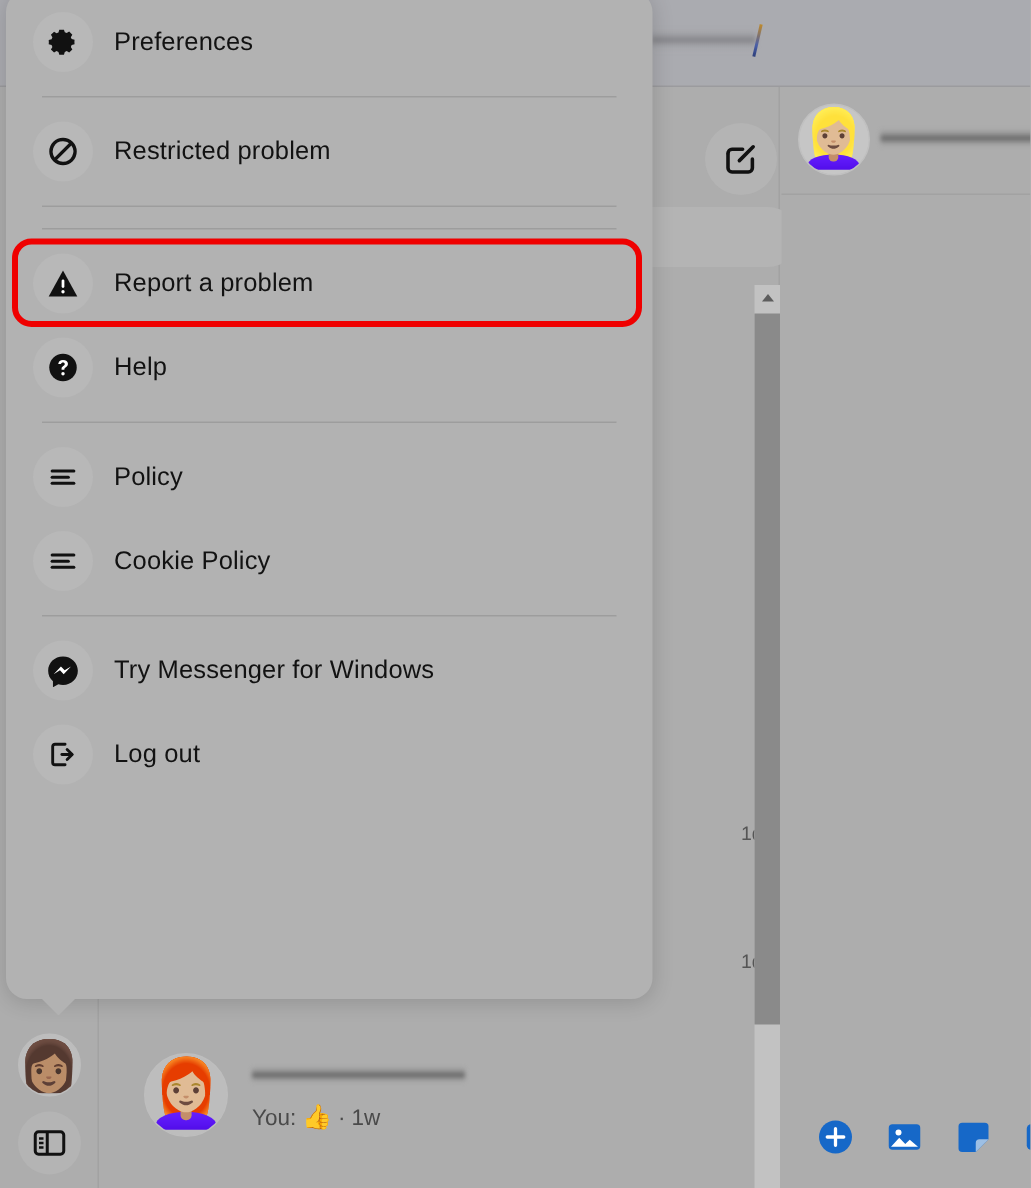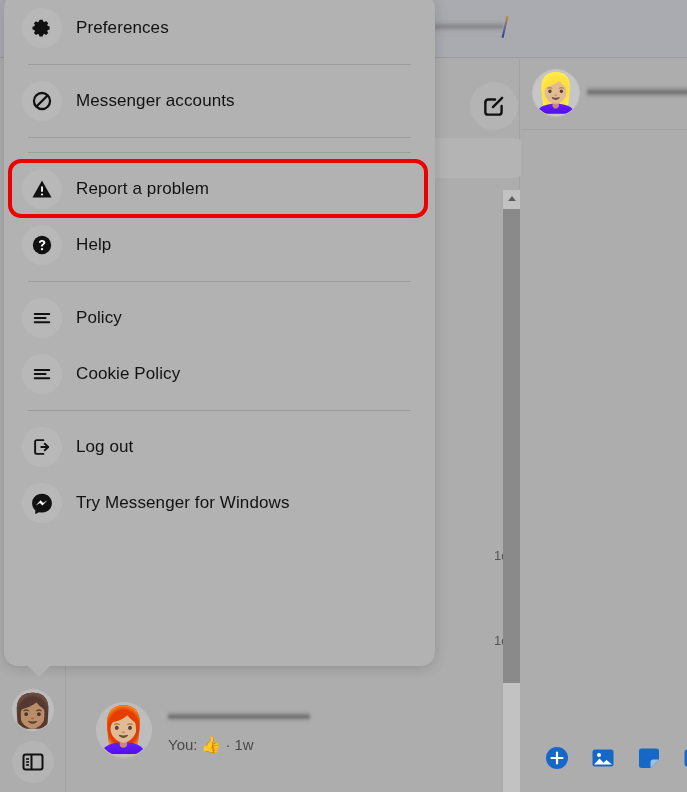--- a/index.html
+++ b/index.html
@@ -403,21 +403,21 @@
         <span class="mi-label">Preferences</span>
       </div>
       <div class="divider"></div>
 
       <div class="mi">
         <span class="mi-icon">
           <svg width="22" height="22" viewBox="0 0 24 24">
             <path fill="#111" d="M12 2a10 10 0 1 0 0 20 10 10 0 0 0 0-20zm0 2.6c1.6 0 3.1.5 4.3 1.4L5.9 16.3A7.4 7.4 0 0 1 12 4.6zm0 14.8c-1.6 0-3.1-.5-4.3-1.4L18.1 7.7A7.4 7.4 0 0 1 12 19.4z"></path>
           </svg>
         </span>
-        <span class="mi-label">Messenger accounts</span>
+        <span class="mi-label">Restricted problem</span>
       </div>
       <div class="divider"></div>
 
       <div class="divider" style="margin-top:14px;"></div>
 
       <div class="mi">
         <span class="mi-icon">
           <svg width="22" height="22" viewBox="0 0 24 24">
             <path fill="#111" d="M12 2.6L1.6 21.4h20.8L12 2.6z"></path>
             <rect x="11" y="9" width="2" height="6.2" rx="1" fill="#fff"></rect>
@@ -459,37 +459,37 @@
             <rect x="3" y="15.5" width="18" height="2.2" rx="1.1" fill="#111"></rect>
           </svg>
         </span>
         <span class="mi-label">Cookie Policy</span>
       </div>
       <div class="divider"></div>
 
       <div class="mi">
         <span class="mi-icon">
           <svg width="22" height="22" viewBox="0 0 24 24">
+            <path fill="#111" d="M12 1.8C5.9 1.8 1.2 6.3 1.2 12.2c0 3.1 1.3 5.8 3.5 7.6v4.4l3.9-2.2c1.1.3 2.2.5 3.4.5 6.1 0 10.8-4.5 10.8-10.3S18.1 1.8 12 1.8z"></path>
+            <path fill="#fff" d="M5.2 14.7l5.3-5.6 2.7 2.8 4.6-2.8-5.3 5.6-2.7-2.8z"></path>
+          </svg>
+        </span>
+        <span class="mi-label">Try Messenger for Windows</span>
+      </div>
+
+      <div class="mi">
+        <span class="mi-icon">
+          <svg width="22" height="22" viewBox="0 0 24 24">
             <path d="M13.5 4.5H6.2A1.7 1.7 0 0 0 4.5 6.2v11.6a1.7 1.7 0 0 0 1.7 1.7h7.3" fill="none" stroke="#111" stroke-width="2.1" stroke-linecap="round" stroke-linejoin="round"></path>
             <path d="M15 8.4l3.7 3.6-3.7 3.6" fill="none" stroke="#111" stroke-width="2.1" stroke-linecap="round" stroke-linejoin="round"></path>
             <path d="M18.4 12H11.2" fill="none" stroke="#111" stroke-width="2.1" stroke-linecap="round"></path>
           </svg>
         </span>
         <span class="mi-label">Log out</span>
       </div>
 
-      <div class="mi">
-        <span class="mi-icon">
-          <svg width="22" height="22" viewBox="0 0 24 24">
-            <path fill="#111" d="M12 1.8C5.9 1.8 1.2 6.3 1.2 12.2c0 3.1 1.3 5.8 3.5 7.6v4.4l3.9-2.2c1.1.3 2.2.5 3.4.5 6.1 0 10.8-4.5 10.8-10.3S18.1 1.8 12 1.8z"></path>
-            <path fill="#fff" d="M5.2 14.7l5.3-5.6 2.7 2.8 4.6-2.8-5.3 5.6-2.7-2.8z"></path>
-          </svg>
-        </span>
-        <span class="mi-label">Try Messenger for Windows</span>
-      </div>
-
     </div>
     <div class="menu-tail"></div>
   </div>
 
   <div class="redbox"></div>
 
 </div>
 
 </body></html>

